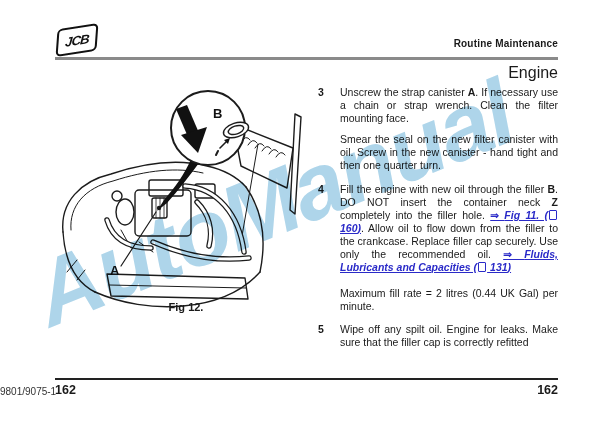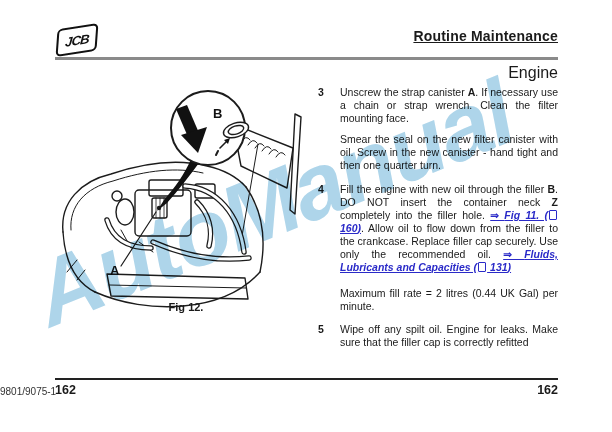--- a/index.html
+++ b/index.html
@@ -5,22 +5,22 @@
   html,body{margin:0;padding:0;background:#ffffff;}
   .page{position:relative;width:612px;height:432px;background:#ffffff;overflow:hidden;
         font-family:"Liberation Sans",sans-serif;color:#1a1a1a;}
 
   
   .logo{position:absolute;left:57px;top:26px;width:36px;height:24px;
         border:2.5px solid #111;border-radius:5px;
         transform:skewX(-13deg) rotate(-9deg);
         display:flex;align-items:center;justify-content:center;background:#fff;}
   .logo span{font-weight:900;font-style:italic;font-size:13px;letter-spacing:-1px;color:#111;}
-  .hdr-title{position:absolute;right:54px;top:28px;font-size:14px;font-weight:bold;
-             letter-spacing:.2px;white-space:nowrap;text-decoration:underline;}
+  .hdr-title{position:absolute;right:54px;top:38px;font-size:10px;font-weight:bold;
+             letter-spacing:.2px;white-space:nowrap;}
   .hdr-rule{position:absolute;left:55px;right:54px;top:57px;height:3px;background:#8a8a8a;}
   .hdr-sub{position:absolute;right:54px;top:64px;font-size:16px;}
 
   
   .figure{position:absolute;left:55px;top:84px;width:252px;height:234px;}
   .fig-caption{position:absolute;left:55px;top:301px;width:262px;text-align:center;
                font-size:11px;font-weight:bold;}
 
   
   .col{position:absolute;left:318px;top:86px;width:240px;font-size:10.5px;line-height:13px;

